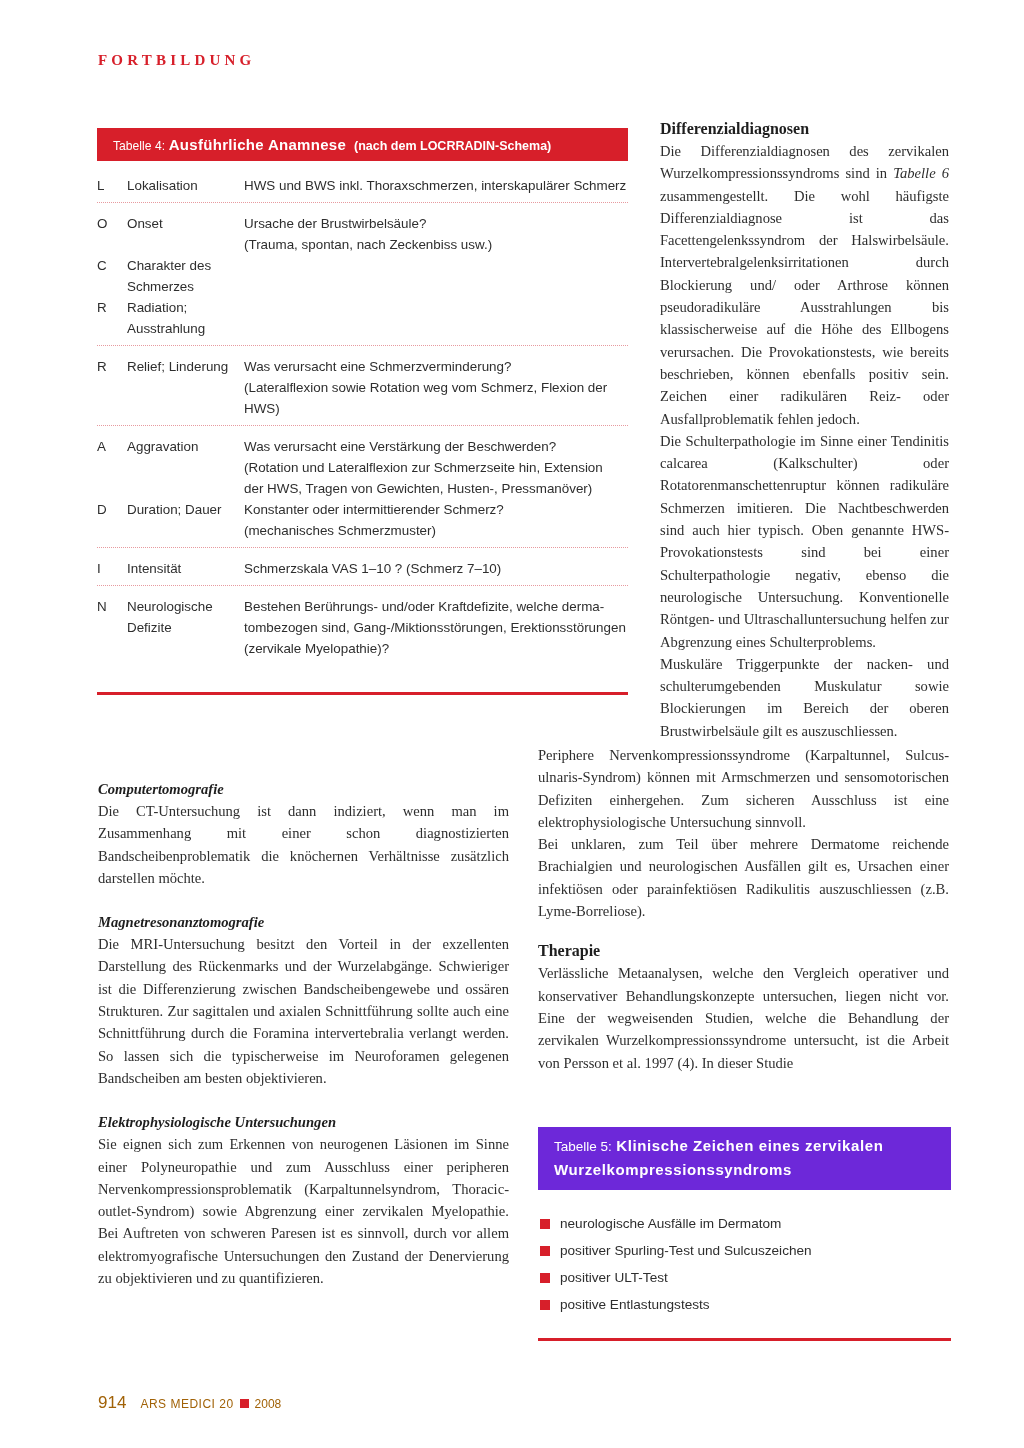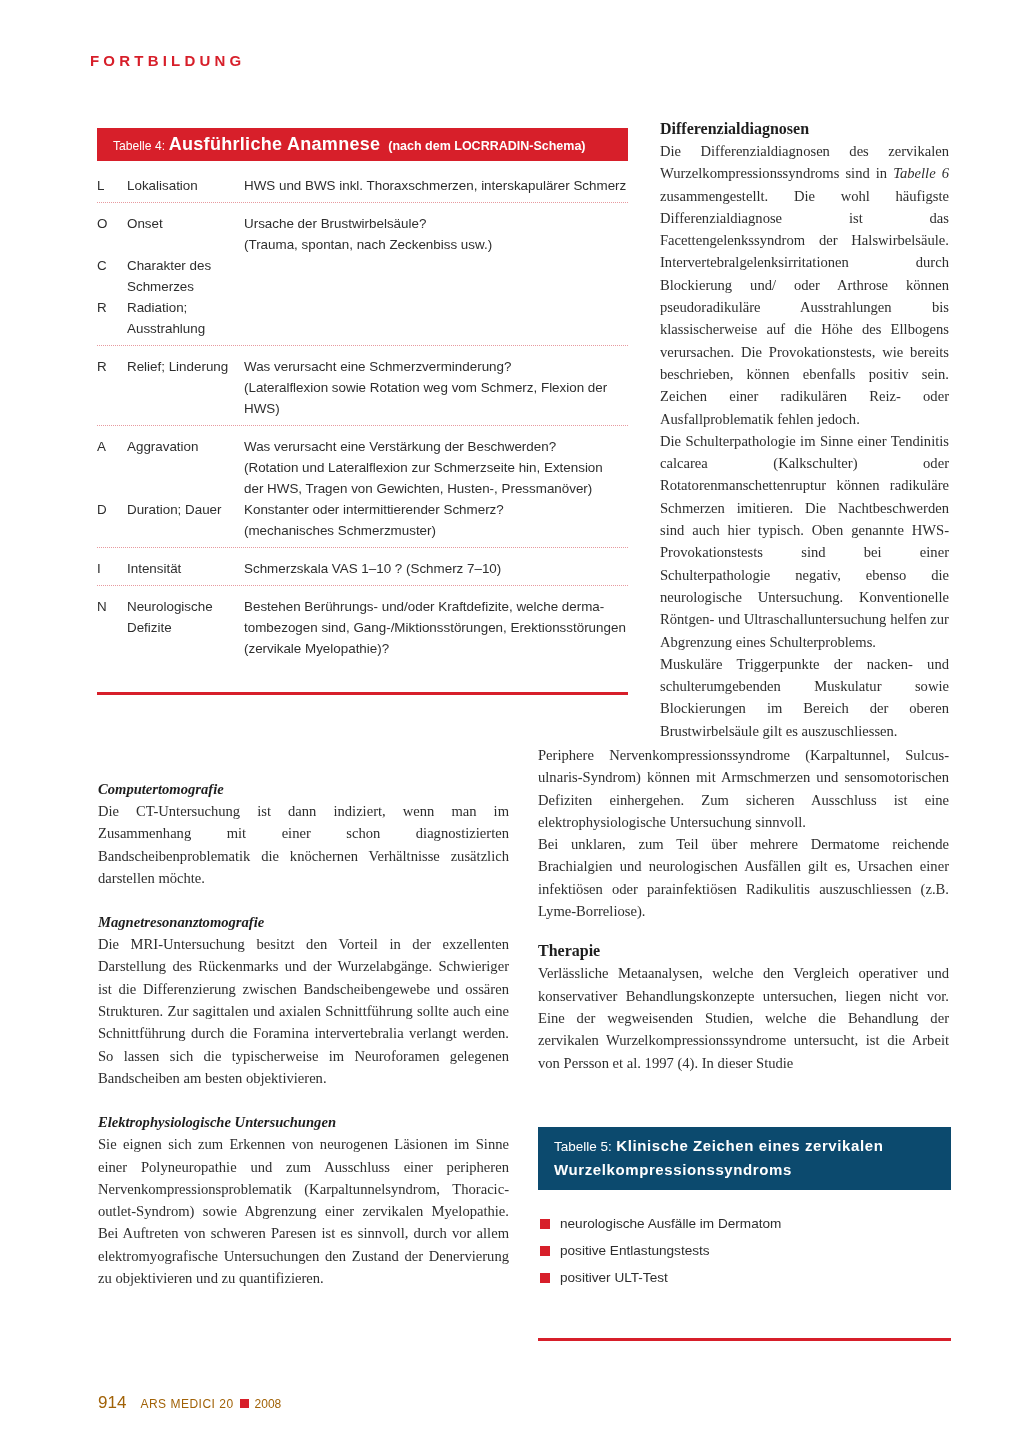--- a/index.html
+++ b/index.html
@@ -1,44 +1,44 @@
 <!DOCTYPE html>
 <html><head>
 <meta charset="utf-8">
 <style>
   html, body { margin:0; padding:0; background:#ffffff; }
   body { width:1024px; height:1448px; position:relative; overflow:hidden; color:#2b2b2b; }
 
-  .section-label { position:absolute; left:90px; top:52px; font-family:Liberation Sans, sans-serif; font-weight:bold; font-size:15px; letter-spacing:4.2px; color:#d71f2a; }
+  .section-label { position:absolute; left:98px; top:52px; font-family:Liberation Serif, serif; font-weight:bold; font-size:15px; letter-spacing:4.2px; color:#d71f2a; }
 
   
   .t4 { position:absolute; left:97px; top:128px; width:531px; }
   .t4-head { background:#d71f2a; color:#fff; height:33px; line-height:33px; padding-left:16px; font-family:"Liberation Sans", sans-serif; font-size:14px; white-space:nowrap; }
   .t4-head .lbl { font-weight:normal; font-size:13.5px; transform:scaleX(0.9); display:inline-block; transform-origin:left; margin-right:-6px; }
-  .t4-head .ttl { font-weight:bold; font-size:18px; letter-spacing:0.3px; }
+  .t4-head .ttl { font-weight:bold; font-size:15px; letter-spacing:0.3px; }
   .t4-head .sub { font-weight:bold; font-size:12.5px; margin-left:4px; }
   .t4-body { padding-top:12px; font-family:"Liberation Sans", sans-serif; font-size:13.4px; color:#2e2e2e; }
   .t4-group { border-bottom:1px dotted #e79a9f; padding:2px 0 6px 0; margin-bottom:8px; }
   .t4-group.last { border-bottom:none; }
   .t4-row { display:flex; line-height:21px; }
   .t4-row .k { width:30px; flex:none; }
   .t4-row .n { width:117px; flex:none; white-space:pre-line; }
   .t4-row .d { flex:1; white-space:pre-line; }
   .t4-rule { position:absolute; left:97px; top:692px; width:531px; height:3px; background:#d71f2a; }
 
   
   .col { position:absolute; font-family:"Liberation Serif", serif; font-size:14.6px; line-height:22.3px; color:#2e2e2e; text-align:justify; hyphens:manual; }
   .col p { margin:0; }
   .h2 { font-family:"Liberation Serif", serif; font-weight:bold; font-size:16px; color:#1e1e1e; margin:0; line-height:22px; }
   .h3 { font-family:"Liberation Serif", serif; font-weight:bold; font-style:italic; font-size:14.6px; color:#1e1e1e; margin:0; line-height:22px; }
   em { font-style:italic; }
 
   
   .t5 { position:absolute; left:538px; top:1127px; width:413px; }
-  .t5-head { background:#0c4a6e; color:#fff; padding:7px 14px 9px 16px; font-family:"Liberation Sans", sans-serif; line-height:23px; }
+  .t5-head { background:#6d28d9; color:#fff; padding:7px 14px 9px 16px; font-family:"Liberation Sans", sans-serif; line-height:23px; }
   .t5-head .lbl { font-size:13.5px; }
   .t5-head .ttl { font-weight:bold; font-size:15px; letter-spacing:0.6px; }
   .t5-list { list-style:none; margin:0; padding:20px 0 0 0; font-family:"Liberation Sans", sans-serif; font-size:13.6px; color:#2e2e2e; }
   .t5-list li { display:flex; align-items:center; height:27px; }
   .t5-list .sq { width:10px; height:10px; background:#d71f2a; margin:0 10px 0 2px; flex:none; }
   .t5-rule { position:absolute; left:538px; top:1338px; width:413px; height:3px; background:#d71f2a; }
 
   
   .footer { position:absolute; left:98px; top:1393px; font-family:"Liberation Sans", sans-serif; color:#a16207; display:flex; align-items:baseline; }
   .footer .pg { font-size:17px; margin-right:14px; }
@@ -156,25 +156,29 @@
     <span class="lbl">Tabelle 5:</span>
     <span class="ttl">Klinische Zeichen eines zervikalen Wurzelkompressionssyndroms</span>
   </div>
   <ul class="t5-list" id="t5-list">
       <li>
         <span class="sq"></span>
         <span>neurologische Ausfälle im Dermatom</span>
       </li>
       <li>
         <span class="sq"></span>
-        <span>positive Entlastungstests</span>
+        <span>positiver Spurling-Test und Sulcuszeichen</span>
       </li>
       <li>
         <span class="sq"></span>
         <span>positiver ULT-Test</span>
+      </li>
+      <li>
+        <span class="sq"></span>
+        <span>positive Entlastungstests</span>
       </li>
     </ul>
 </div>
 <div class="t5-rule"></div>
 
 <div class="footer">
   <span class="pg">914</span>
   <span class="mag">ARS MEDICI 20</span>
   <span class="sq"></span>
   <span class="yr">2008</span>

